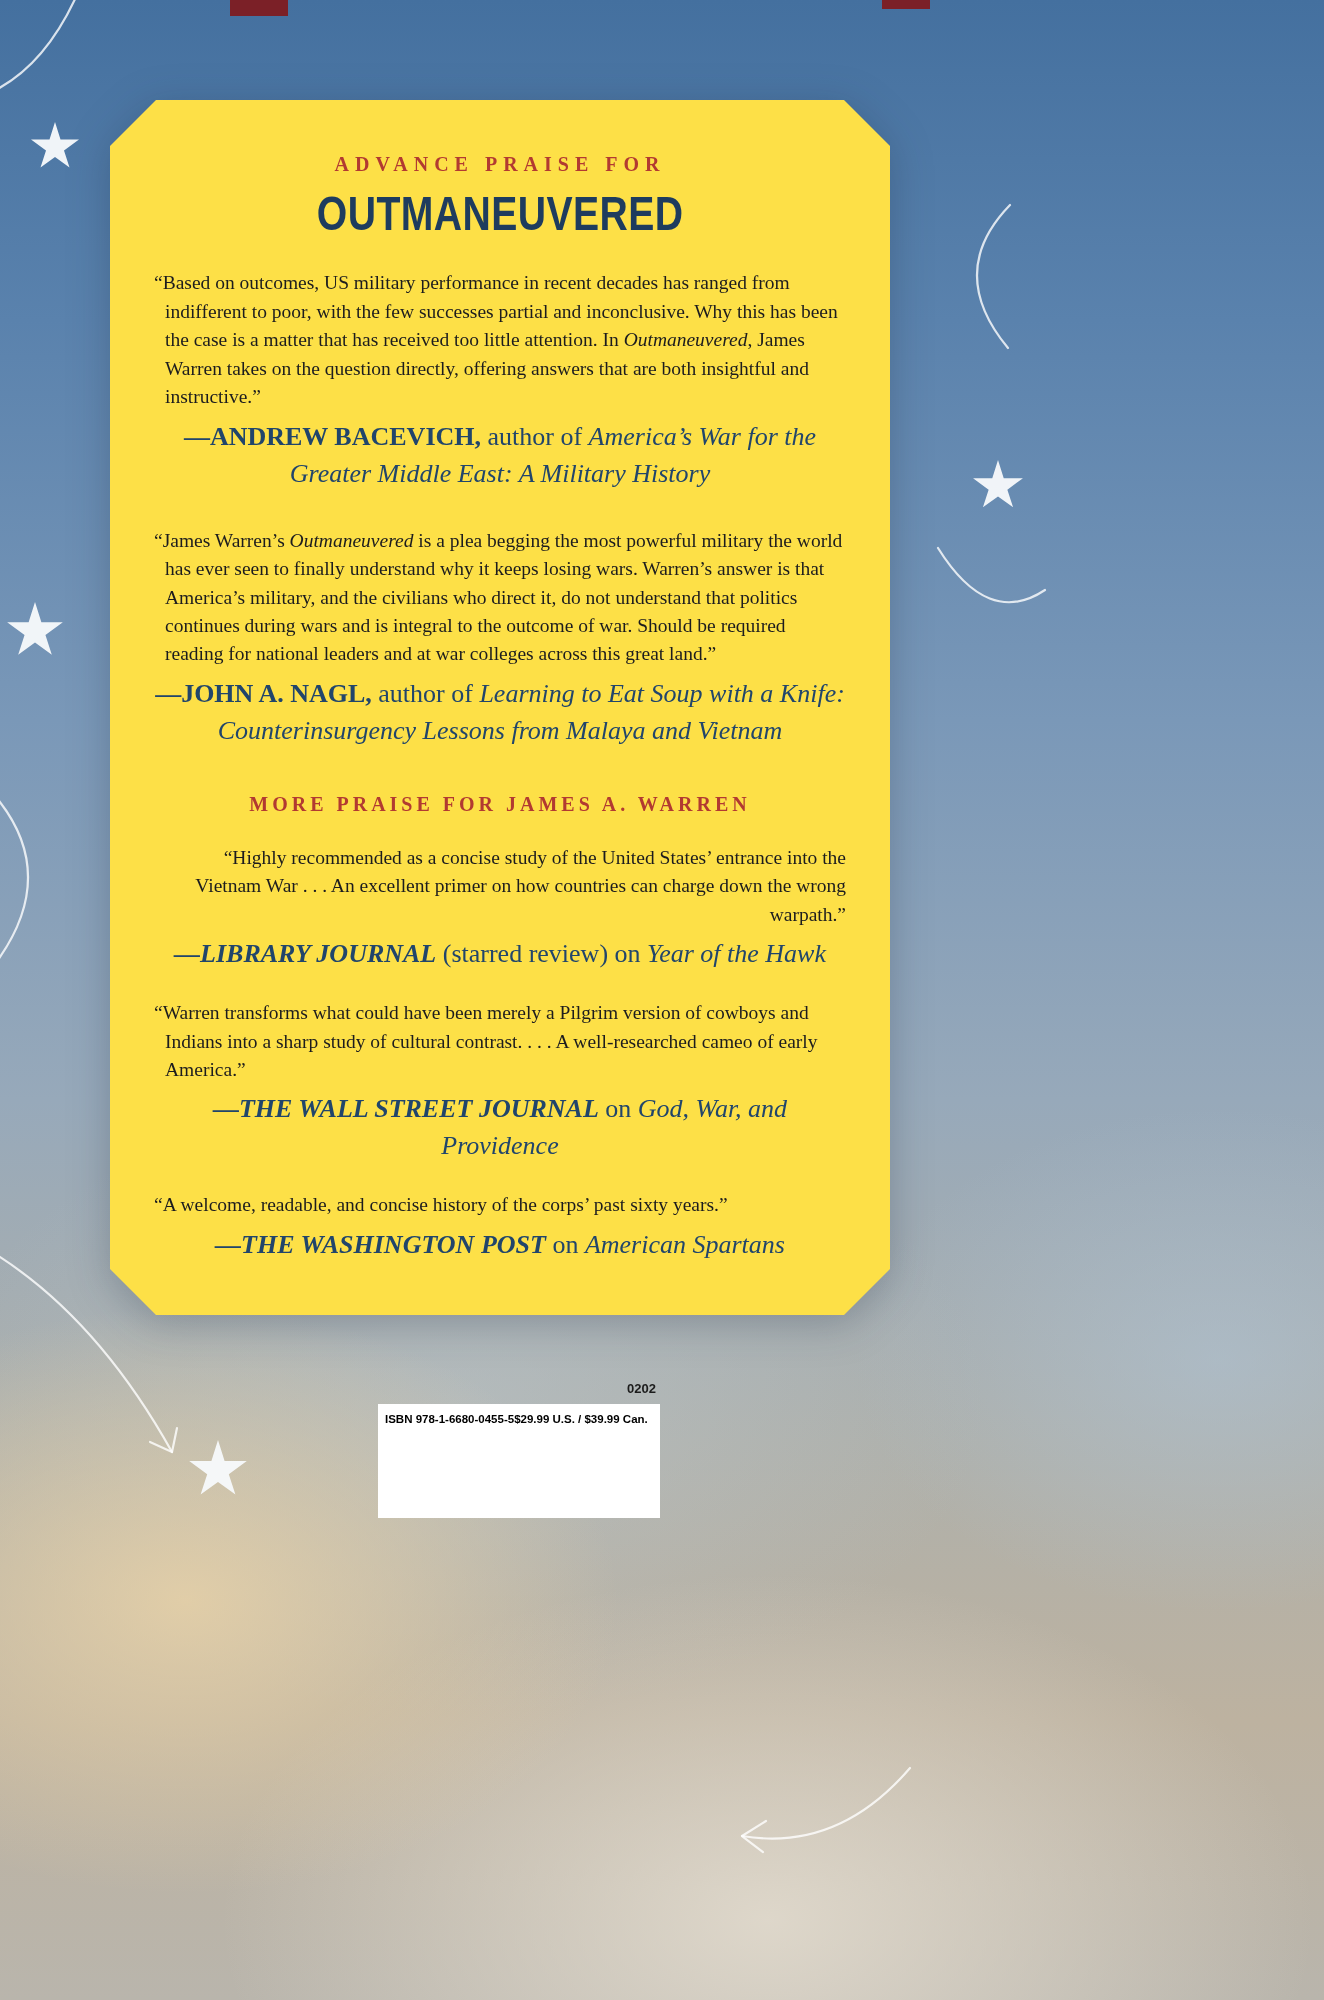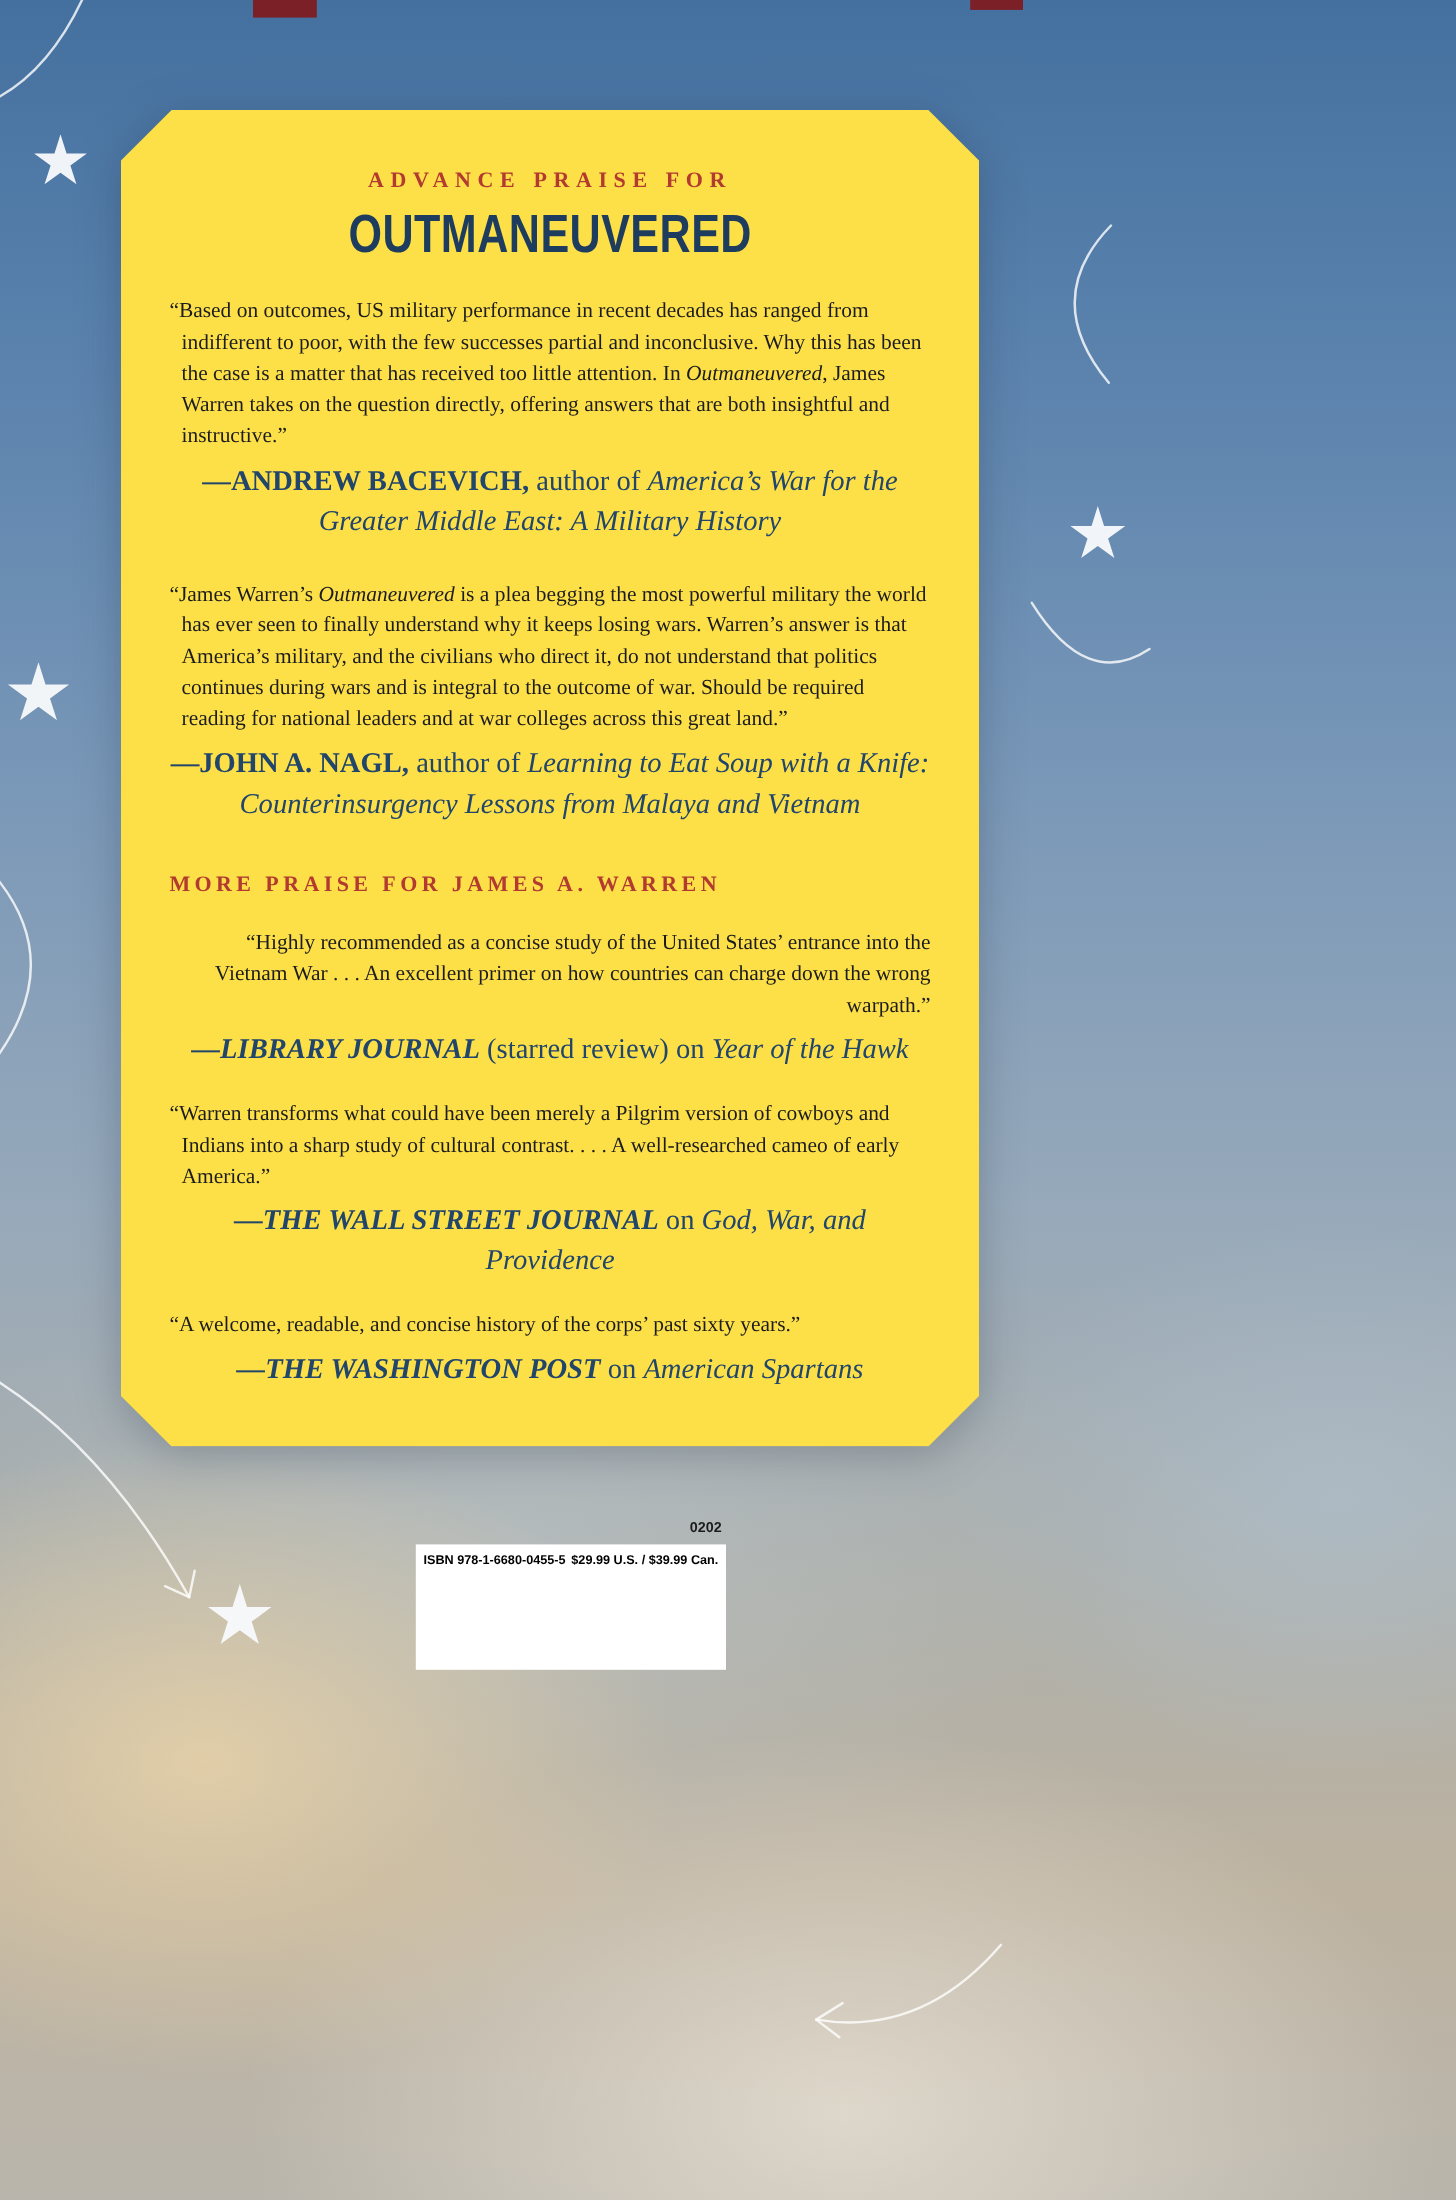--- a/index.html
+++ b/index.html
@@ -44,33 +44,33 @@
   .mt-q3{margin-top:28px;text-align:right;}
   .mt-q4{margin-top:26px;}
   .mt-q5{margin-top:26px;}
   .attr{
     font-size:26px;line-height:1.42;color:#21456b;text-align:center;margin:7px 0 0;font-weight:700;
   }
   .attr .mid{font-weight:400;}
   .attr .book{font-weight:400;font-style:italic;}
   .attr .name-ital{font-style:italic;}
   .section-head{
-    text-align:left;color:#b23a31;font-weight:700;font-size:20px;line-height:1.2;
+    text-align:center;color:#b23a31;font-weight:700;font-size:20px;line-height:1.2;
     letter-spacing:.2em;margin:42px 0 0;
   }
   .footer-code{
     position:absolute;left:378px;top:1381px;width:278px;text-align:right;
     font-family:"Liberation Sans", sans-serif;font-weight:600;font-size:13px;color:#1c1c1c;
   }
   .barcode-box{
     position:absolute;left:378px;top:1404px;width:282px;height:114px;background:#ffffff;
     box-sizing:border-box;padding:9px 7px;
   }
   .barcode-line{
-    display:flex;justify-content:space-between;align-items:baseline;
+    display:flex;align-items:baseline;
     font-family:"Liberation Sans", sans-serif;font-size:11.5px;color:#000;
   }
   .barcode-line .isbn{font-weight:600;}
   .barcode-line .price{font-weight:700;}
 </style>
 </head>
 <body>
 
 <svg class="trails" viewBox="0 0 1324 2000" width="1324" height="2000">
   <g fill="none" stroke="#ffffff" stroke-opacity="0.8" stroke-width="2.2" stroke-linecap="round">

